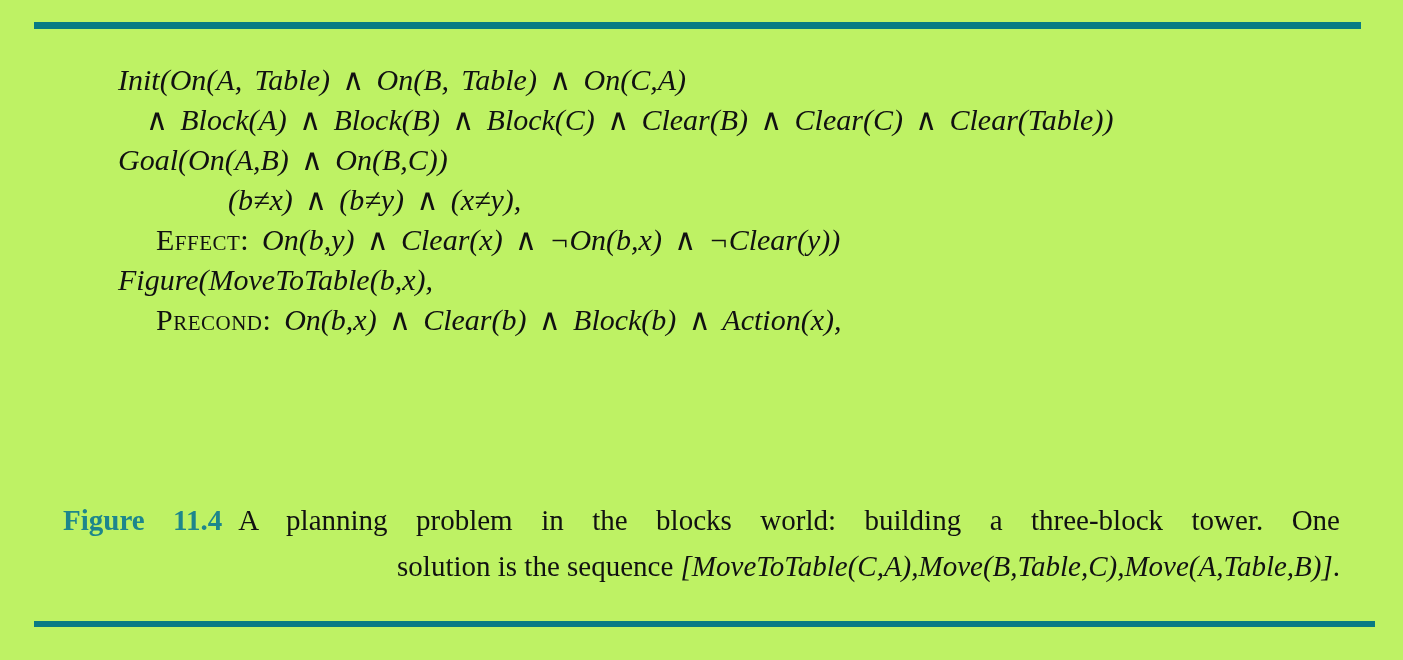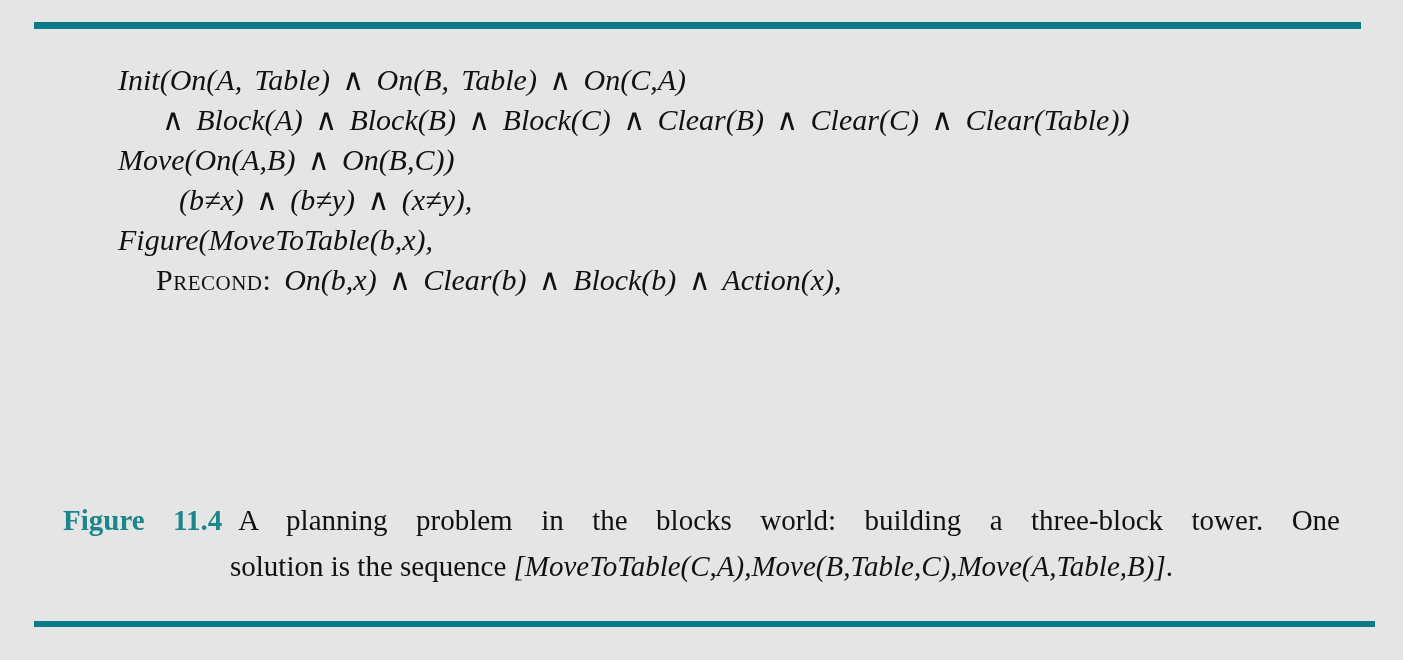--- a/index.html
+++ b/index.html
@@ -4,21 +4,21 @@
 <style>
   html, body {
     margin: 0;
     padding: 0;
     background: #ffffff;
   }
   .page {
     position: relative;
     width: 1403px;
     height: 660px;
-    background: #e5e5e5;
+    background: #bef264;
     overflow: hidden;
     font-family: "Liberation Serif", "DejaVu Serif", serif;
     color: #111111;
   }
   .rule {
     position: absolute;
     background: #087b84;
   }
   .rule-top  { left: 34px; top: 22px;  width: 1327px; height: 7px; }
   .rule-bottom { left: 34px; top: 621px; width: 1341px; height: 6px; }
@@ -29,23 +29,23 @@
     top: 60px;
     width: 1240px;
   }
   .fline {
     font-size: 30px;
     line-height: 40px;
     white-space: pre;
     word-spacing: 0.16em;
   }
   .ind0 { margin-left: 0; }
-  .ind1 { margin-left: 44px; }
+  .ind1 { margin-left: 28px; }
   .ind2 { margin-left: 38px; }
-  .ind3 { margin-left: 61px; }
+  .ind3 { margin-left: 110px; }
 
   .math  { font-style: italic; }
   .plain { font-style: normal; }
   .sc {
     font-style: normal;
     font-variant: small-caps;
     letter-spacing: 0.5px;
   }
 
   .caption {
@@ -59,35 +59,36 @@
   }
   .cap-line1 {
     text-align: justify;
     text-align-last: justify;
   }
   .cap-label {
     font-weight: bold;
     margin-right: 16px;
   }
   .cap-line2 {
-    text-align: center;
+    text-align: right;
     white-space: pre;
   }
 </style>
 </head>
 <body>
 
 <div class="page">
   <div class="rule rule-top" style="background: rgb(8, 123, 132);"></div>
 
   <div class="formula">
       <div class="fline ind0"><span class="math">Init(On(A, Table) ∧ On(B, Table) ∧ On(C,A)</span></div>
       <div class="fline ind1"><span class="math">∧ Block(A) ∧ Block(B) ∧ Block(C) ∧ Clear(B) ∧ Clear(C) ∧ Clear(Table))</span></div>
-      <div class="fline ind0"><span class="math">Move(On(A,B) ∧ On(B,C))</span></div>
+      <div class="fline ind0"><span class="math">Goal(On(A,B) ∧ On(B,C))</span></div>
       <div class="fline ind3"><span class="math">(b≠x) ∧ (b≠y) ∧ (x≠y),</span></div>
+      <div class="fline ind2"><span class="sc">Effect: </span><span class="math">On(b,y) ∧ Clear(x) ∧ ¬On(b,x) ∧ ¬Clear(y))</span></div>
       <div class="fline ind0"><span class="math">Figure(MoveToTable(b,x),</span></div>
       <div class="fline ind2"><span class="sc">Precond: </span><span class="math">On(b,x) ∧ Clear(b) ∧ Block(b) ∧ Action(x),</span></div>
     </div>
 
   <div class="caption">
     <div class="cap-line1"><span class="cap-label" style="color: rgb(29, 134, 140);">Figure 11.4</span><span class="cap-text">A planning problem in the blocks world: building a three-block tower. One</span></div>
     <div class="cap-line2"><span class="plain">solution is the sequence </span><span class="math">[MoveToTable(C,A),Move(B,Table,C),Move(A,Table,B)]</span><span class="plain">.</span></div>
   </div>
 
   <div class="rule rule-bottom" style="background: rgb(8, 123, 132);"></div>

